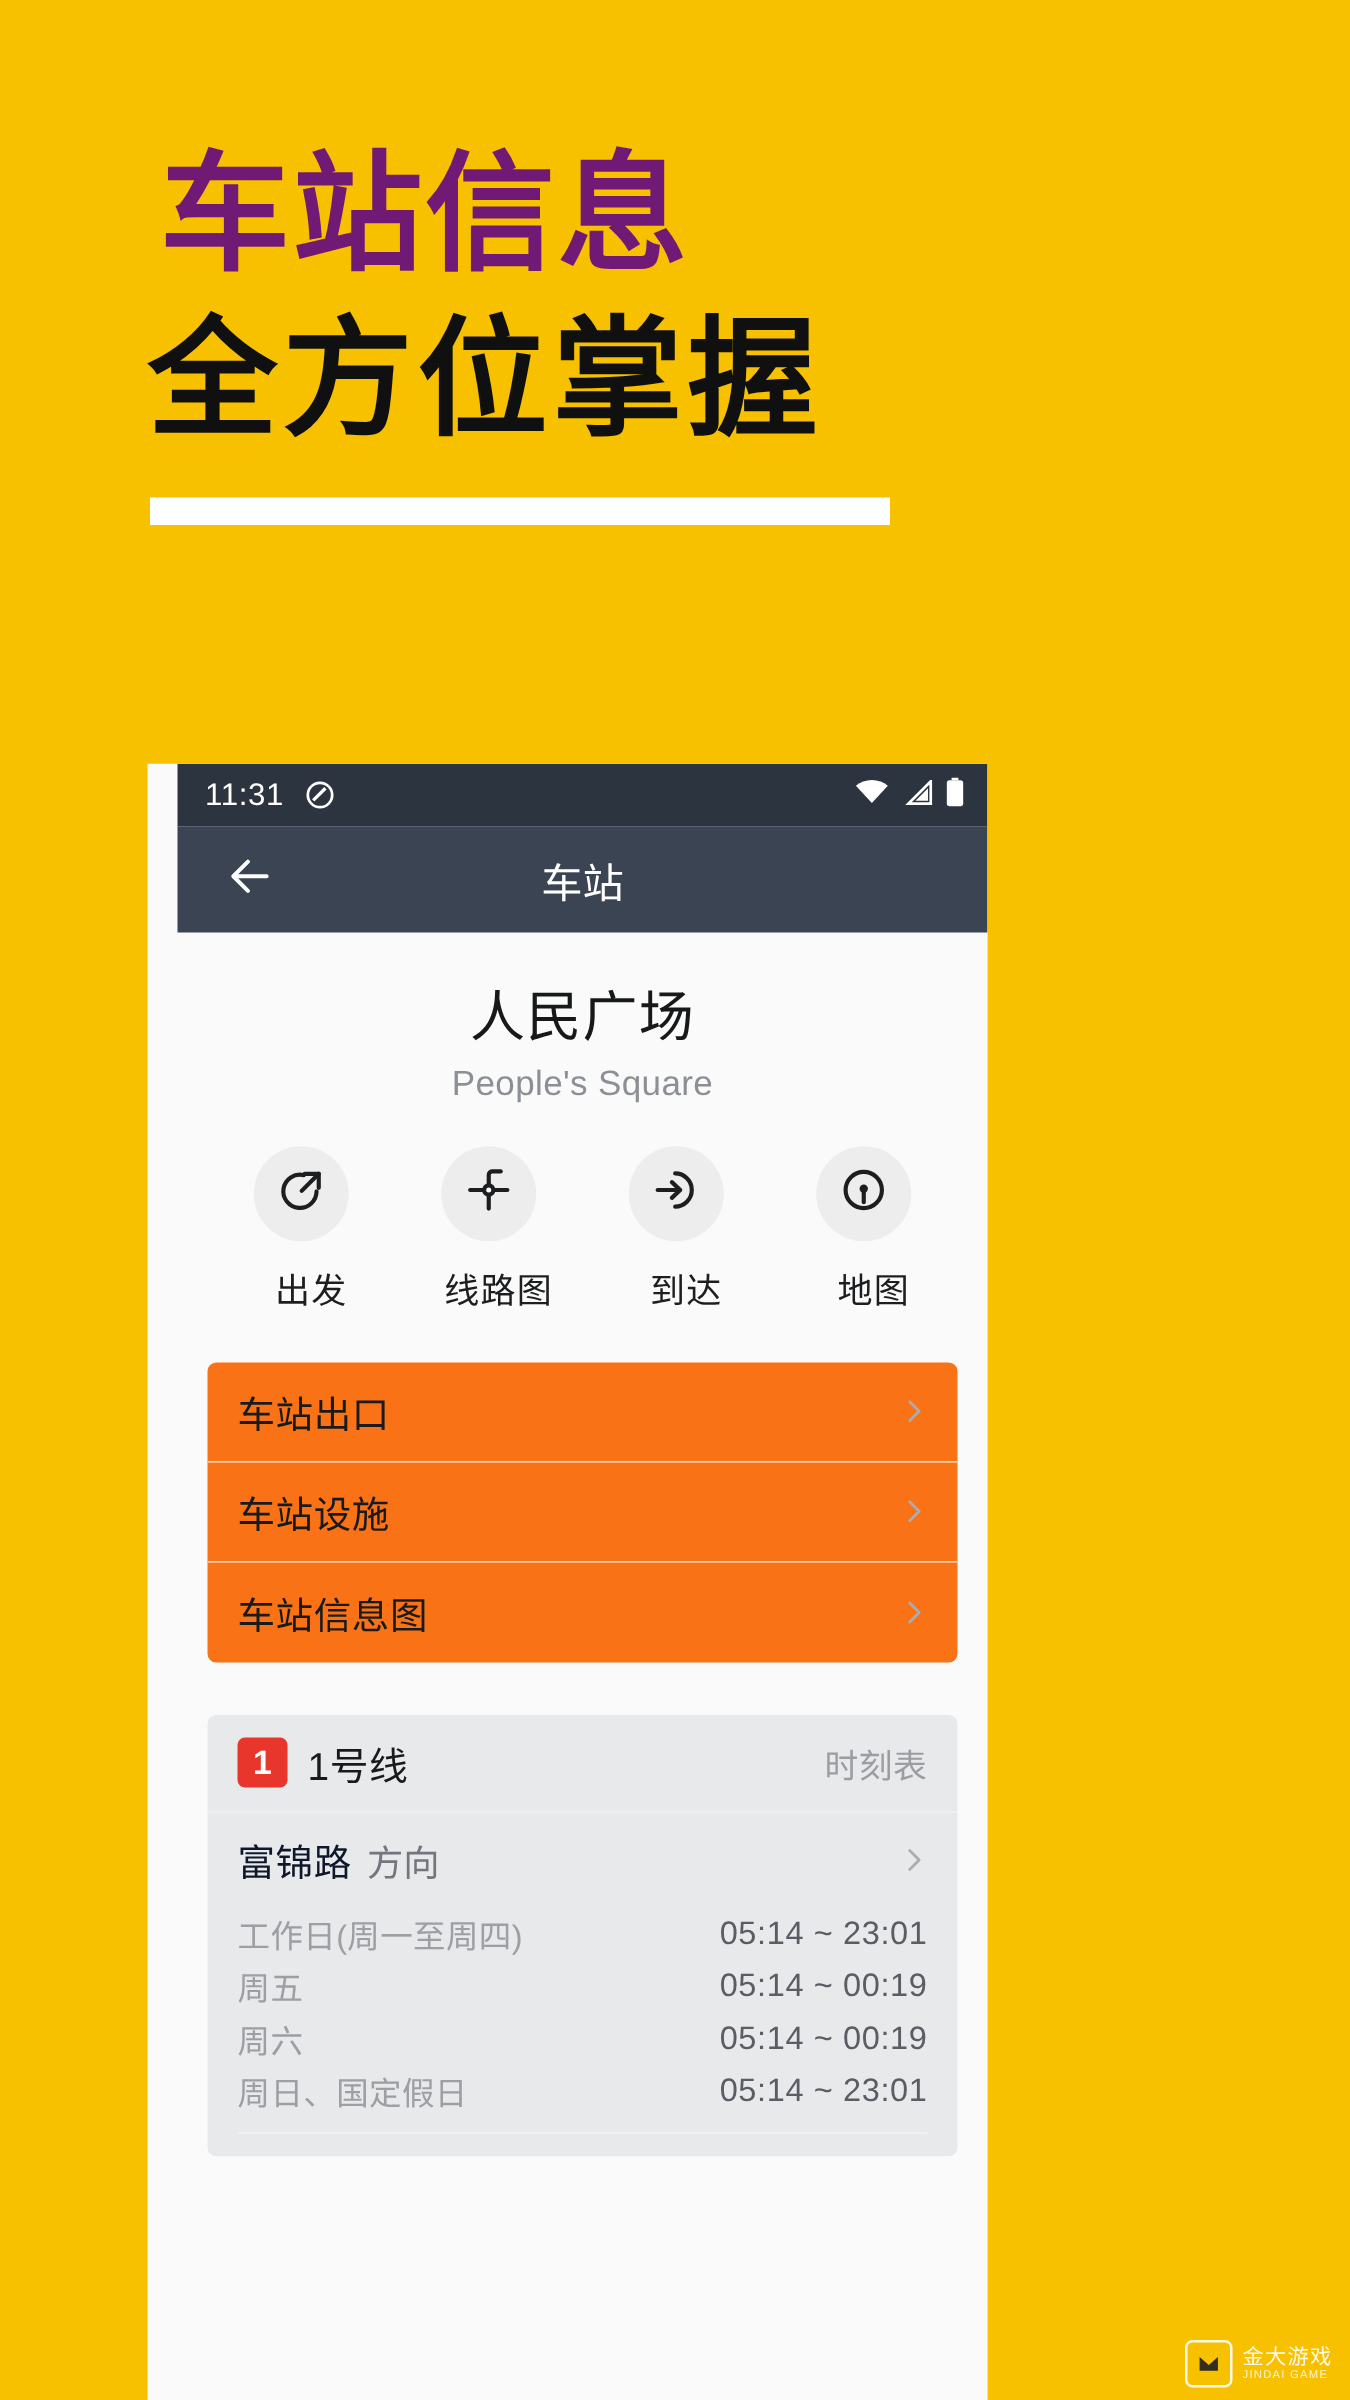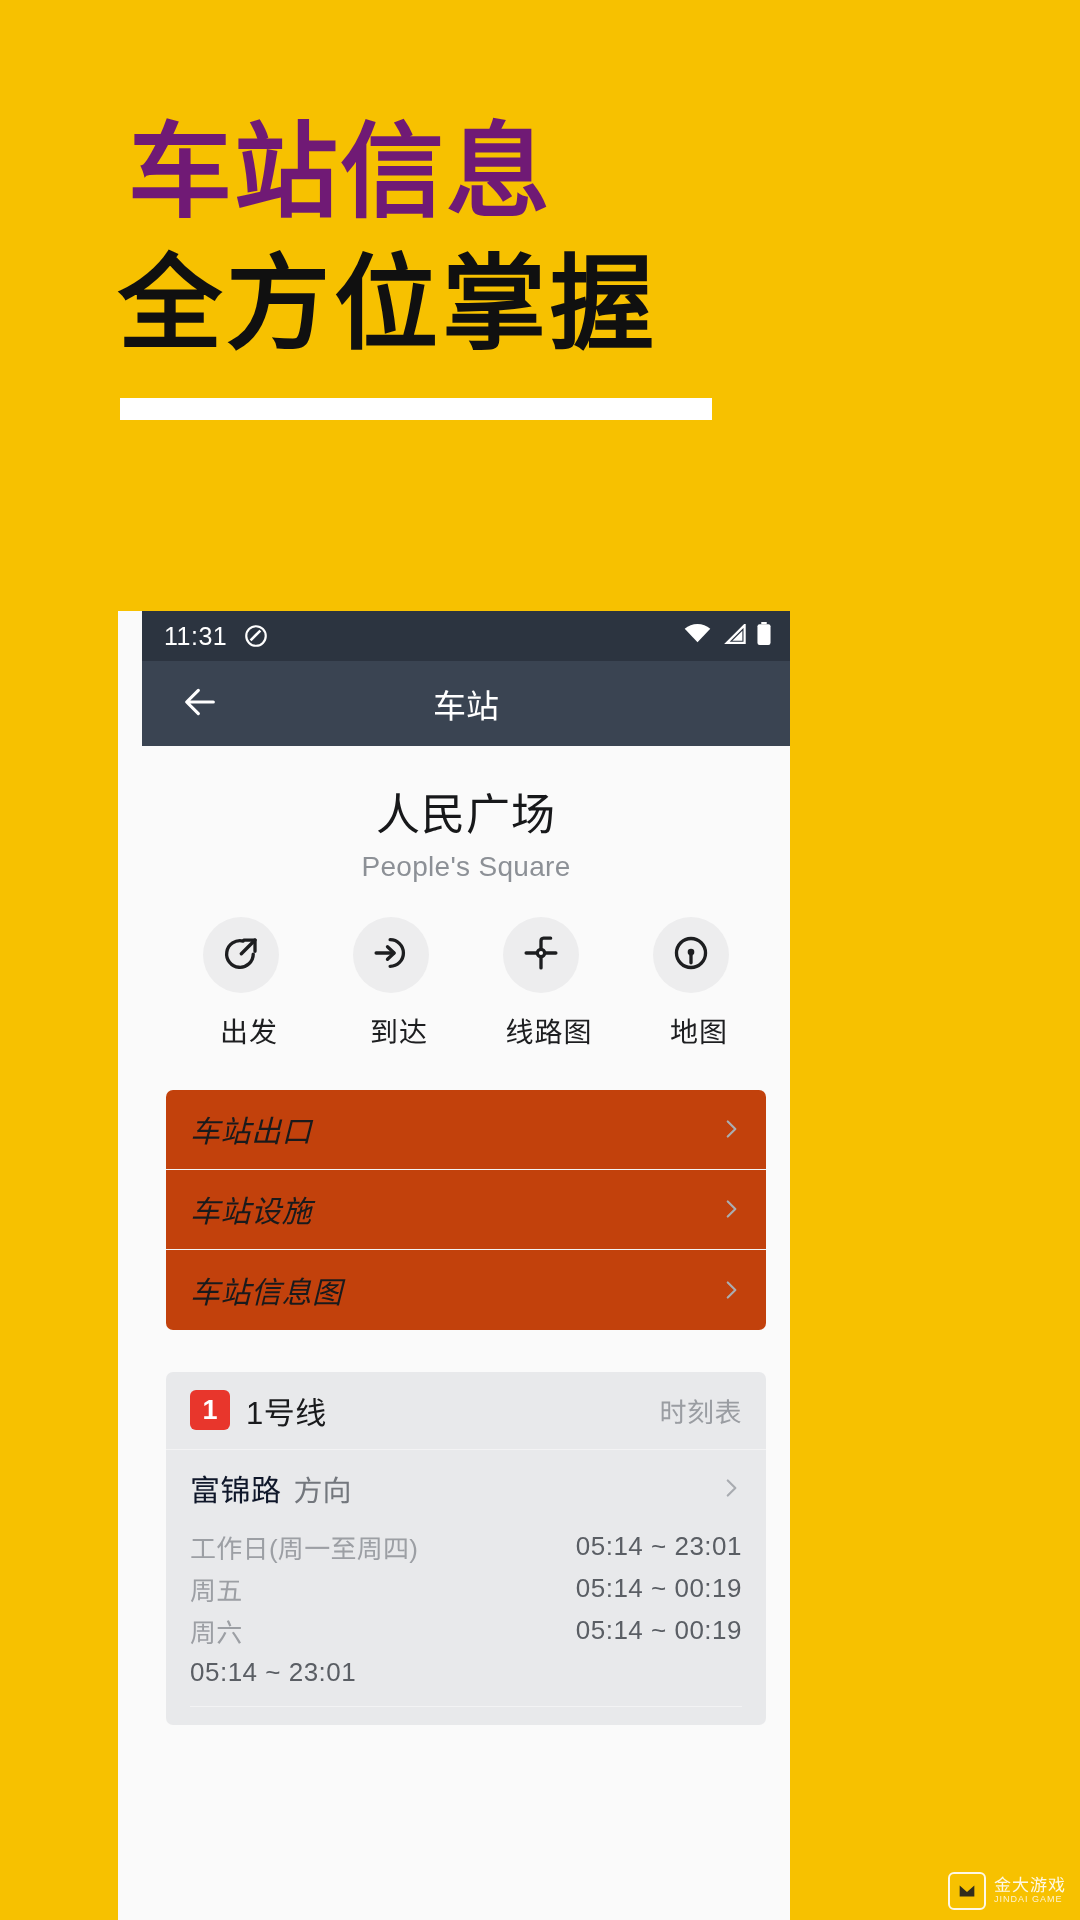--- a/index.html
+++ b/index.html
@@ -148,24 +148,23 @@
     margin-top:17px;
     font-size:28px;
     color:#1D1E20;
     letter-spacing:1px;
     margin-left:16px;
   }
 
   
   .card{
     margin:40px 24px 0 24px;
-    background:#c2410c;
+    background:#f97316;
     border-radius:7px;
     overflow:hidden;
-    font-style:italic;
   }
   .menu-row{
     height:80px;
     display:flex;
     align-items:center;
     padding:0 22px 0 24px;
     box-sizing:border-box;
     border-bottom:1px solid #F3F3F4;
   }
   .menu-row:last-child{border-bottom:none;}
@@ -356,41 +355,41 @@
             </svg>
           </span>
         </div>
         <div class="action-label">出发</div>
       </div>
 
       <div class="action">
         <div class="action-circle">
           <span>
             <svg width="42" height="42" viewBox="0 0 24 24">
-              <path d="M11.5 4.4 A7.6 7.6 0 1 1 11.5 19.6" fill="none" stroke="#1D1E20" stroke-width="1.9" stroke-linecap="round"></path>
-              <path d="M3.5 12 H13.6" fill="none" stroke="#1D1E20" stroke-width="1.9" stroke-linecap="round"></path>
-              <path d="M10 8.4 L13.8 12 L10 15.6" fill="none" stroke="#1D1E20" stroke-width="1.9" stroke-linecap="round" stroke-linejoin="round"></path>
-            </svg>
-          </span>
-        </div>
-        <div class="action-label">到达</div>
-      </div>
-
-      <div class="action">
-        <div class="action-circle">
-          <span>
-            <svg width="42" height="42" viewBox="0 0 24 24">
               <path d="M3.5 12 H20.5" fill="none" stroke="#1D1E20" stroke-width="1.9" stroke-linecap="round"></path>
               <path d="M12 12 V20.5" fill="none" stroke="#1D1E20" stroke-width="1.9" stroke-linecap="round"></path>
               <path d="M17.5 3.5 H13.5 A1.6 1.6 0 0 0 12 5.1 V12" fill="none" stroke="#1D1E20" stroke-width="1.9" stroke-linecap="round" stroke-linejoin="round"></path>
               <circle cx="12" cy="12" r="2.1" fill="#ffffff" stroke="#1D1E20" stroke-width="1.9"></circle>
             </svg>
           </span>
         </div>
         <div class="action-label">线路图</div>
+      </div>
+
+      <div class="action">
+        <div class="action-circle">
+          <span>
+            <svg width="42" height="42" viewBox="0 0 24 24">
+              <path d="M11.5 4.4 A7.6 7.6 0 1 1 11.5 19.6" fill="none" stroke="#1D1E20" stroke-width="1.9" stroke-linecap="round"></path>
+              <path d="M3.5 12 H13.6" fill="none" stroke="#1D1E20" stroke-width="1.9" stroke-linecap="round"></path>
+              <path d="M10 8.4 L13.8 12 L10 15.6" fill="none" stroke="#1D1E20" stroke-width="1.9" stroke-linecap="round" stroke-linejoin="round"></path>
+            </svg>
+          </span>
+        </div>
+        <div class="action-label">到达</div>
       </div>
 
       <div class="action">
         <div class="action-circle">
           <span>
             <svg width="42" height="42" viewBox="0 0 24 24">
               <circle cx="12" cy="12" r="8.3" fill="none" stroke="#1D1E20" stroke-width="1.9"></circle>
               <circle cx="12" cy="11.4" r="1.9" fill="#1D1E20"></circle>
               <path d="M12 13.3 L12 17.6" fill="none" stroke="#1D1E20" stroke-width="1.9" stroke-linecap="round"></path>
             </svg>
@@ -458,20 +457,21 @@
         </div>
         <div class="sched-row">
           <span class="sched-day">周五</span>
           <span class="sched-time">05:14 ~ 00:19</span>
         </div>
         <div class="sched-row">
           <span class="sched-day">周六</span>
           <span class="sched-time">05:14 ~ 00:19</span>
         </div>
         <div class="sched-row">
+          <span class="sched-day">周日、国定假日</span>
           <span class="sched-time">05:14 ~ 23:01</span>
         </div>
         <div class="sched-divider"></div>
       </div>
 
     </div>
 
   </div>
 </div>
 

